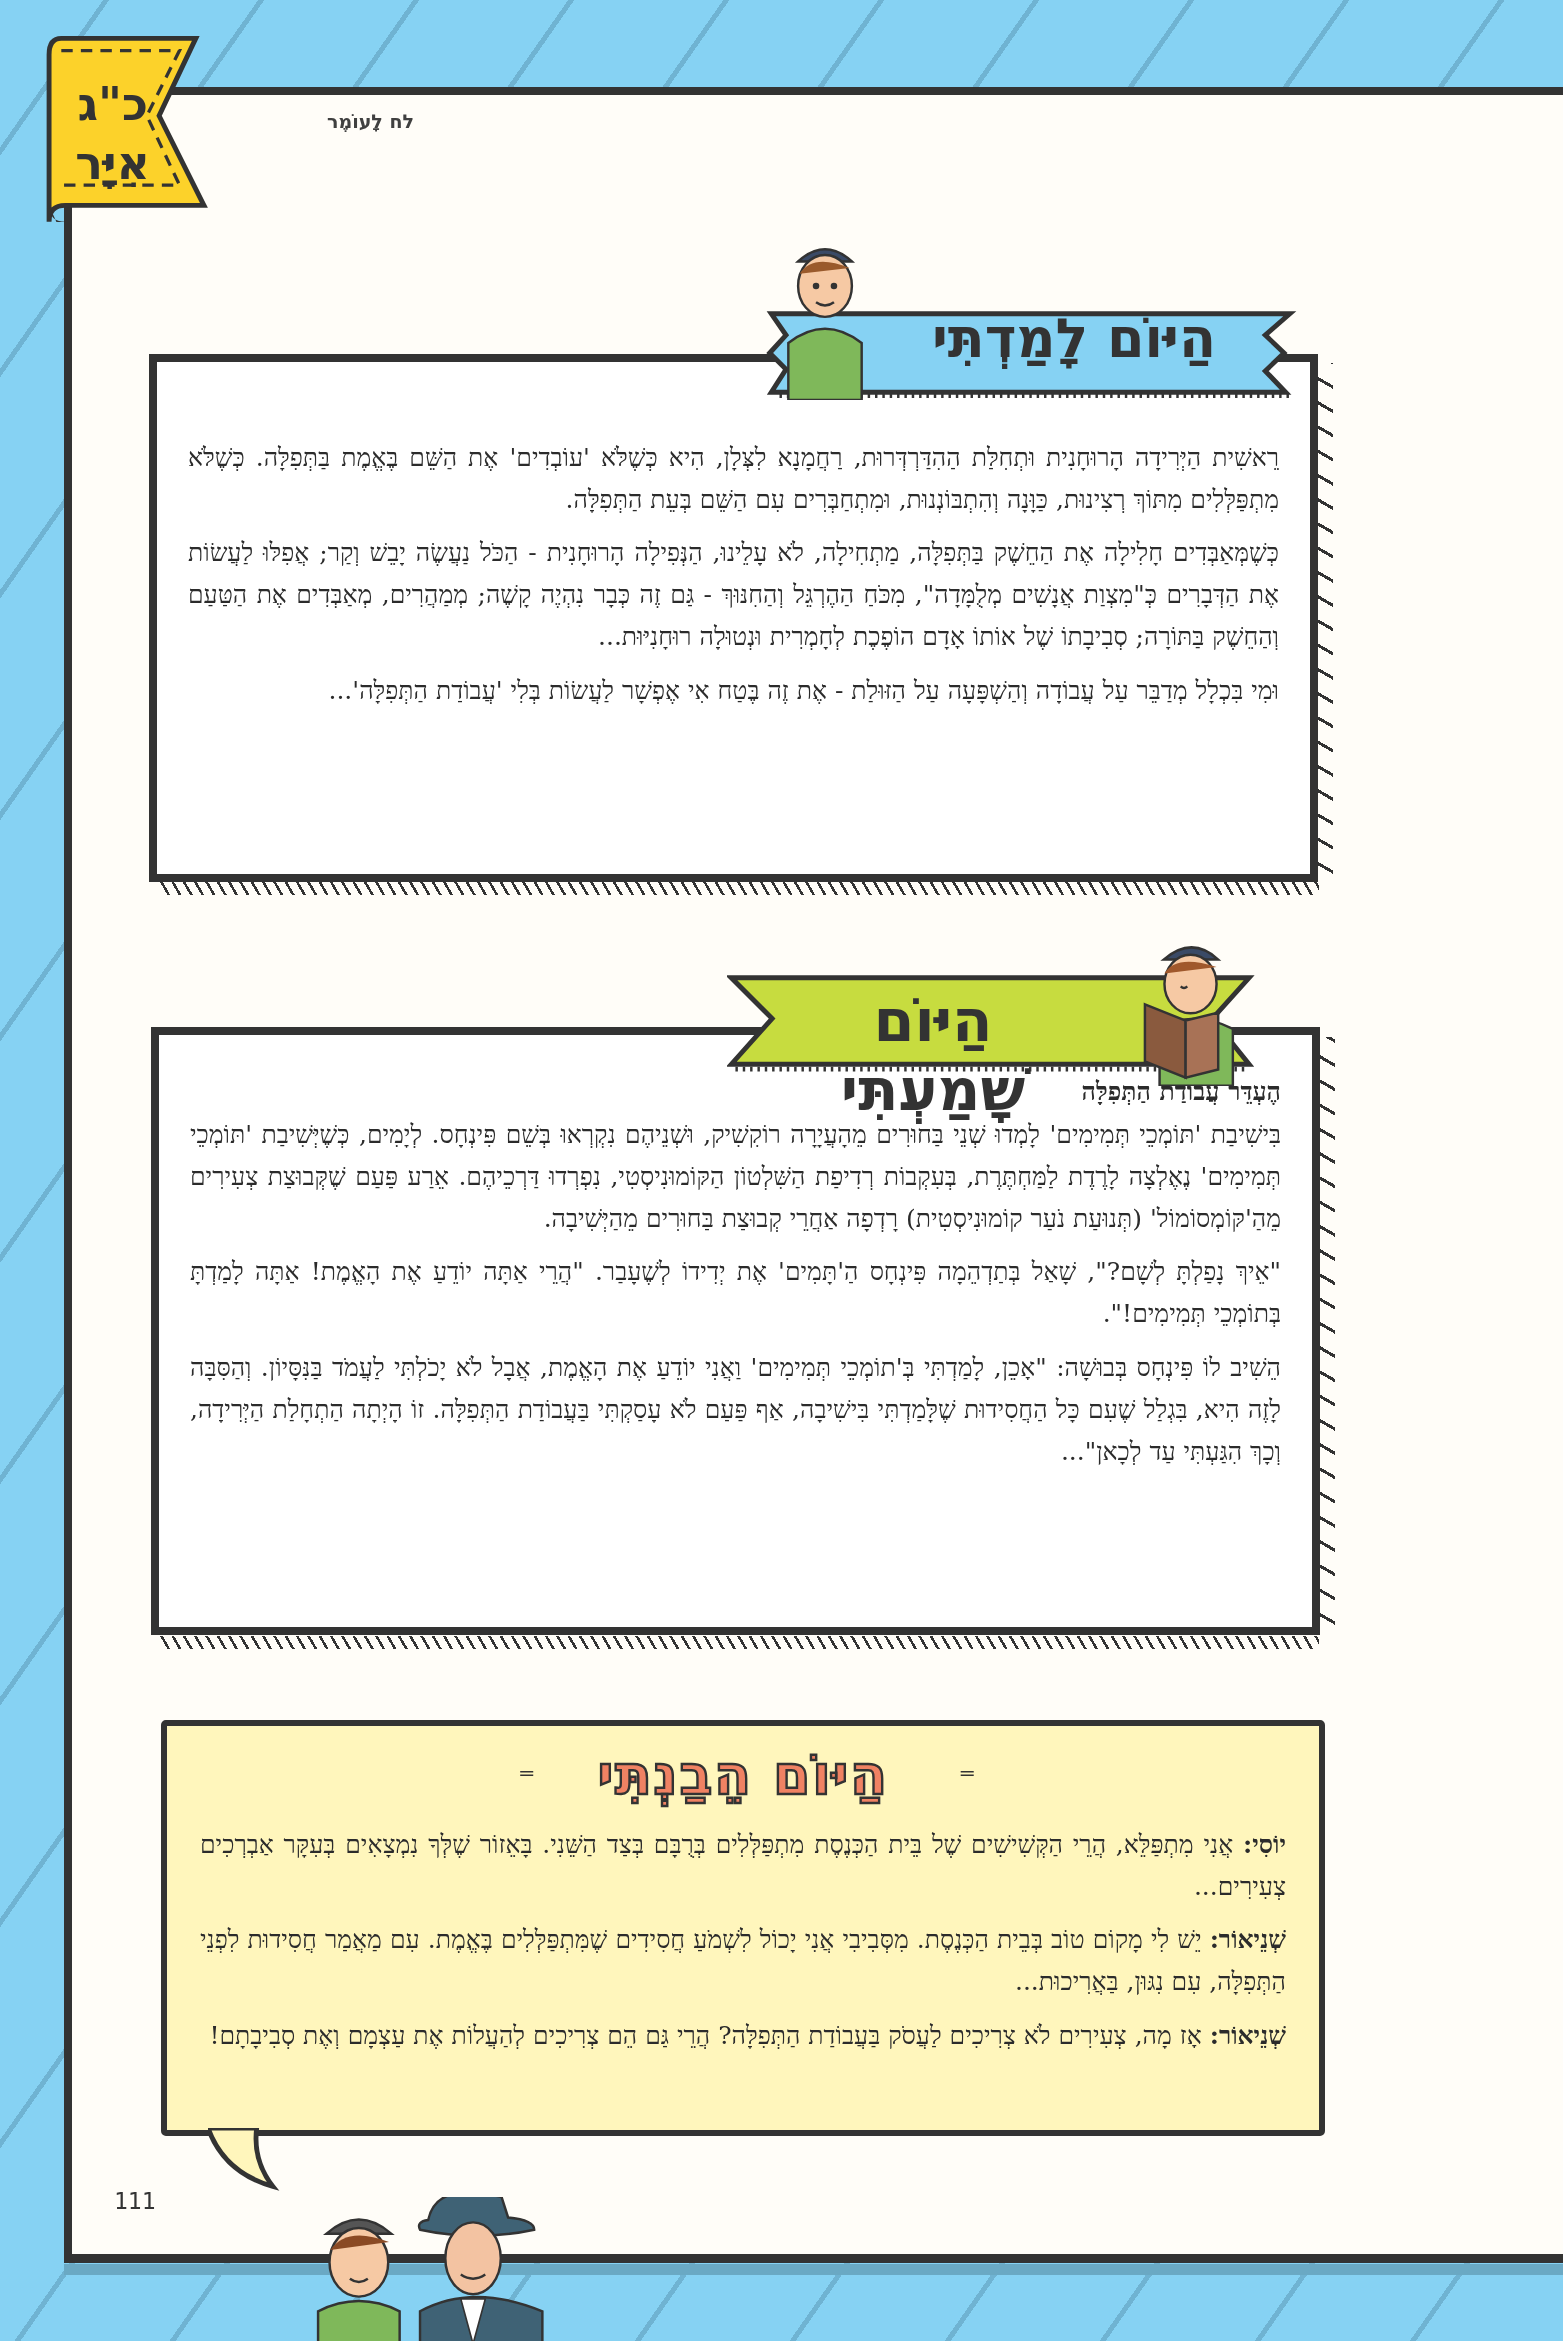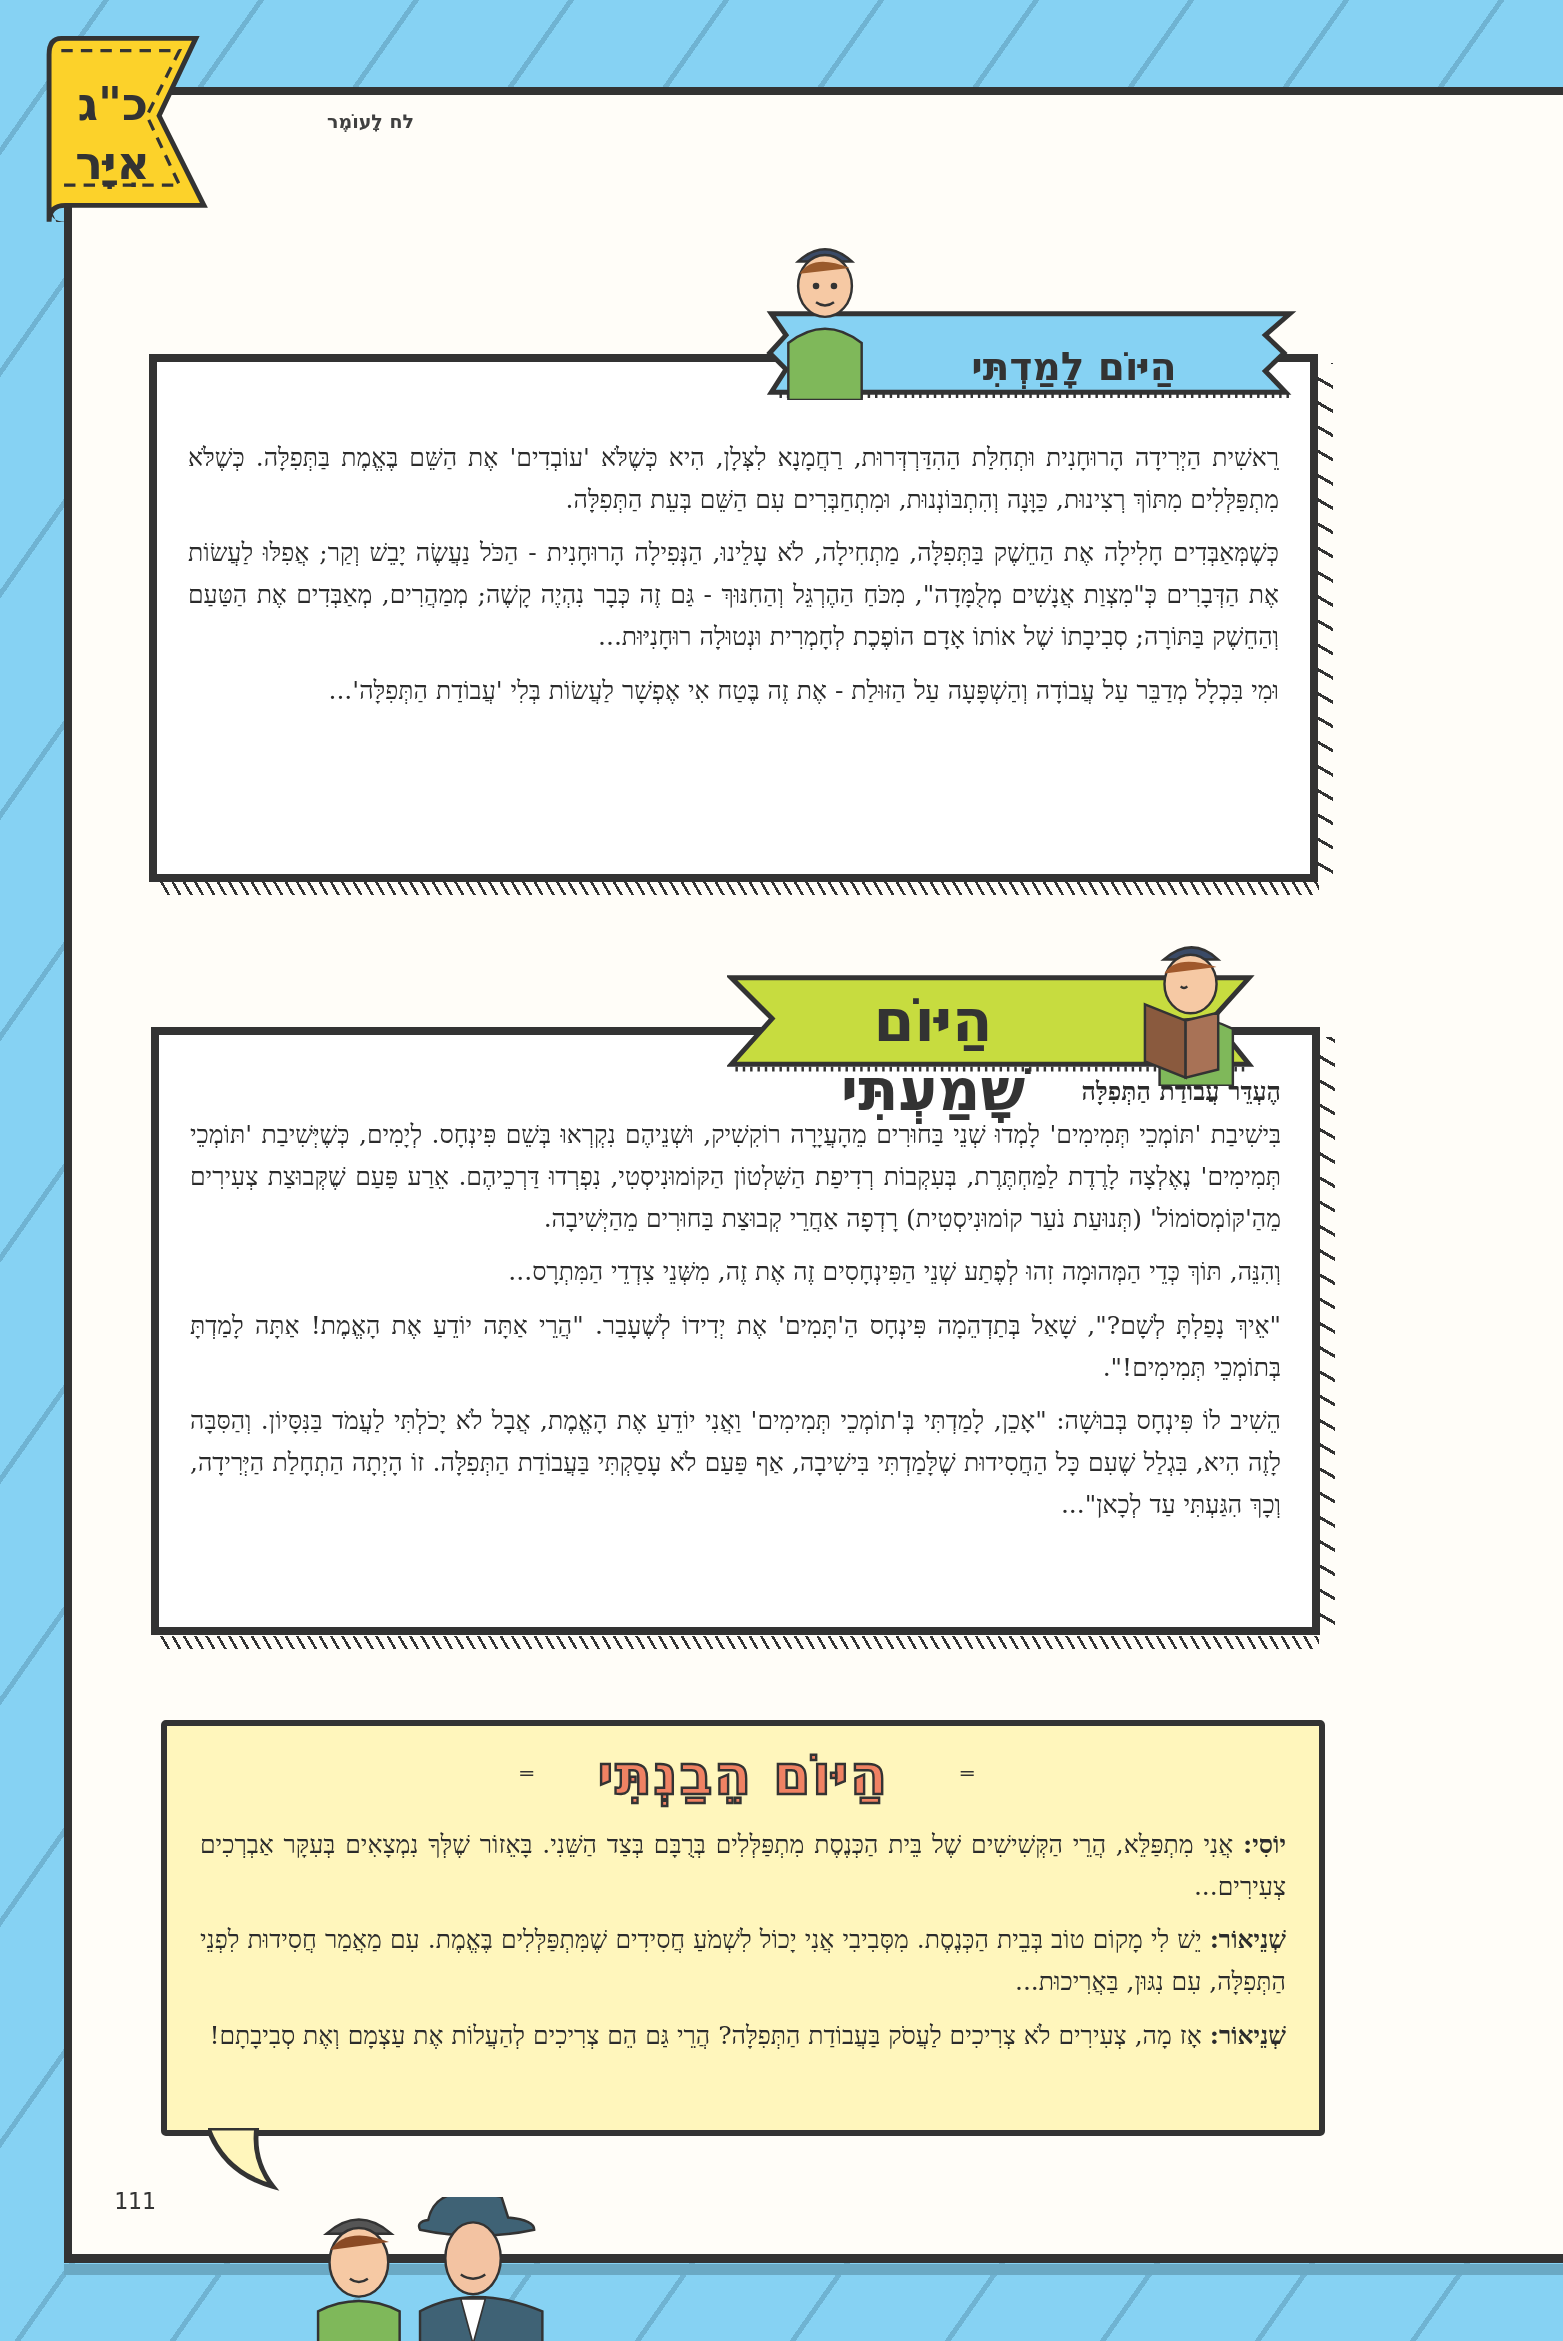--- a/index.html
+++ b/index.html
@@ -113,39 +113,38 @@
   <p>וּמִי בִּכְלָל מְדַבֵּר עַל עֲבוֹדָה וְהַשְׁפָּעָה עַל הַזּוּלַת - אֶת זֶה בֶּטַח אִי אֶפְשָׁר לַעֲשׂוֹת בְּלִי 'עֲבוֹדַת הַתְּפִלָּה'...</p>
 </div>
 <div class="box-hatch" style="left:159px; top:882px; width:1160px;"></div>
 <div class="box-hatch-v" style="left:1318px; top:363px; height:523px;"></div>
 
 <div class="banner" style="left:755px; top:304px; width:547px; height:98px;">
   <svg width="547" height="98" viewBox="0 0 670 120" style="position:absolute;left:0;top:0;">
     <path d="M20 12 H655 L625 38 L648 60 L625 82 L650 108 H20 L38 80 L18 60 L38 38 Z" fill="#86d2f3" stroke="#333" stroke-width="6"></path>
     <path d="M30 112 H655" stroke="#333" stroke-width="6" stroke-dasharray="3 6"></path>
   </svg>
-  <div class="banner-title" style="left:131px; top:28px; width:376px; font-size:39px; line-height:69px;">הַיּוֹם לָמַדְתִּי</div>
+  <div class="banner-title" style="left:131px; top:0; width:376px; font-size:54px; line-height:69px;">הַיּוֹם לָמַדְתִּי</div>
 </div>
 
 <div class="kid" style="left:780px; top:237px;">
   <svg width="90" height="163" viewBox="0 0 110 200">
     <path d="M22 30 Q55 0 88 30 Z" fill="#3a4a66" stroke="#333" stroke-width="3"></path>
     <ellipse cx="55" cy="60" rx="33" ry="38" fill="#f6c9a4" stroke="#333" stroke-width="3"></ellipse>
     <path d="M24 45 Q40 20 85 38" fill="#9a5a2c"></path>
     <circle cx="44" cy="60" r="4" fill="#333"></circle>
       <circle cx="66" cy="60" r="4" fill="#333"></circle>
     <path d="M44 80 Q55 88 66 80" stroke="#333" stroke-width="3" fill="none"></path>
     <path d="M10 200 V130 Q55 95 100 130 V200 Z" fill="#7fb85a" stroke="#333" stroke-width="3"></path>
   </svg>
 </div>
 
 <div class="box box2">
   <p class="sub">הֶעְדֵּר עֲבוֹדַת הַתְּפִלָּה</p>
   <p>בִּישִׁיבַת 'תּוֹמְכֵי תְּמִימִים' לָמְדוּ שְׁנֵי בַּחוּרִים מֵהָעֲיָרָה רוֹקִשִׁיק, וּשְׁנֵיהֶם נִקְרְאוּ בְּשֵׁם פִּינְחָס. לְיָמִים, כְּשֶׁיְּשִׁיבַת 'תּוֹמְכֵי תְּמִימִים' נֶאֶלְצָה לָרֶדֶת לַמַּחְתֶּרֶת, בְּעִקְבוֹת רְדִיפַת הַשִּׁלְטוֹן הַקּוֹמוּנִיסְטִי, נִפְרְדוּ דַּרְכֵיהֶם. אֵרַע פַּעַם שֶׁקְּבוּצַת צְעִירִים מֵהַ'קּוֹמְסוֹמוֹל' (תְּנוּעַת נֹעַר קוֹמוּנִיסְטִית) רָדְפָה אַחֲרֵי קְבוּצַת בַּחוּרִים מֵהַיְּשִׁיבָה.</p>
-  <p>וְהִנֵּה, תּוֹךְ כְּדֵי הַמְּהוּמָה זִהוּ לְפֶתַע שְׁנֵי הַפִּינְחָסִים זֶה אֶת זֶה, מִשְּׁנֵי צִדְדֵי הַמִּתְרָס...</p>
   <p>"אֵיךְ נָפַלְתָּ לְשָׁם?", שָׁאַל בְּתַדְהֵמָה פִּינְחָס הַ'תָּמִים' אֶת יְדִידוֹ לְשֶׁעָבַר. "הֲרֵי אַתָּה יוֹדֵעַ אֶת הָאֱמֶת! אַתָּה לָמַדְתָּ בְּתוֹמְכֵי תְּמִימִים!".</p>
   <p>הֵשִׁיב לוֹ פִּינְחָס בְּבוּשָׁה: "אָכֵן, לָמַדְתִּי בְּ'תוֹמְכֵי תְּמִימִים' וַאֲנִי יוֹדֵעַ אֶת הָאֱמֶת, אֲבָל לֹא יָכֹלְתִּי לַעֲמֹד בַּנִּסָּיוֹן. וְהַסִּבָּה לָזֶה הִיא, בִּגְלַל שֶׁעִם כָּל הַחֲסִידוּת שֶׁלָּמַדְתִּי בִּישִׁיבָה, אַף פַּעַם לֹא עָסַקְתִּי בַּעֲבוֹדַת הַתְּפִלָּה. זוֹ הָיְתָה הַתְחָלַת הַיְּרִידָה, וְכָךְ הִגַּעְתִּי עַד לְכָאן"...</p>
 </div>
 <div class="box-hatch" style="left:159px; top:1636px; width:1160px;"></div>
 <div class="box-hatch-v" style="left:1320px; top:1037px; height:600px;"></div>
 
 <div class="banner" style="left:727px; top:968px; width:555px; height:106px;">
   <svg width="555" height="106" viewBox="0 0 680 130" style="position:absolute;left:0;top:0;">
     <path d="M5 12 H640 L595 62 L640 118 H5 L55 62 Z" fill="#c7dc3f" stroke="#333" stroke-width="6"></path>
     <path d="M10 124 H640" stroke="#333" stroke-width="6" stroke-dasharray="3 6"></path>

